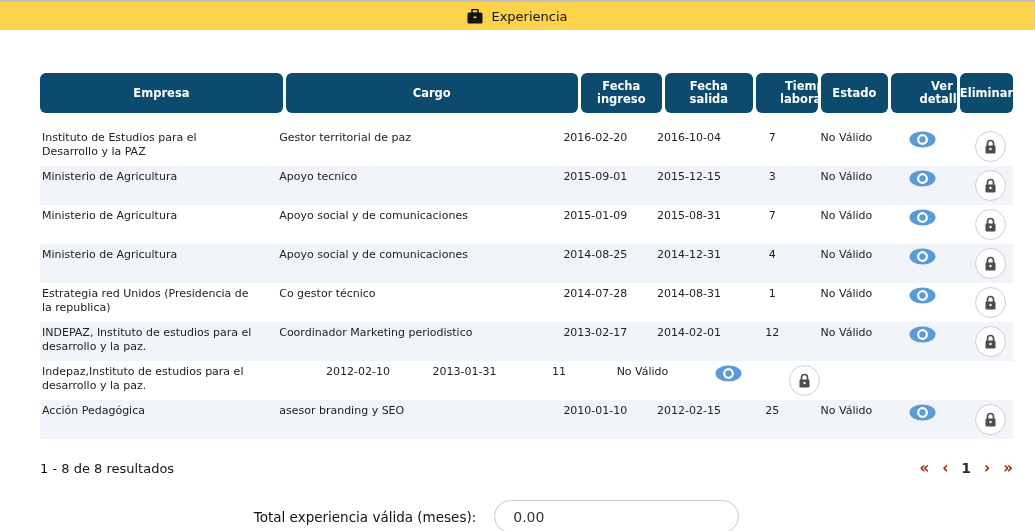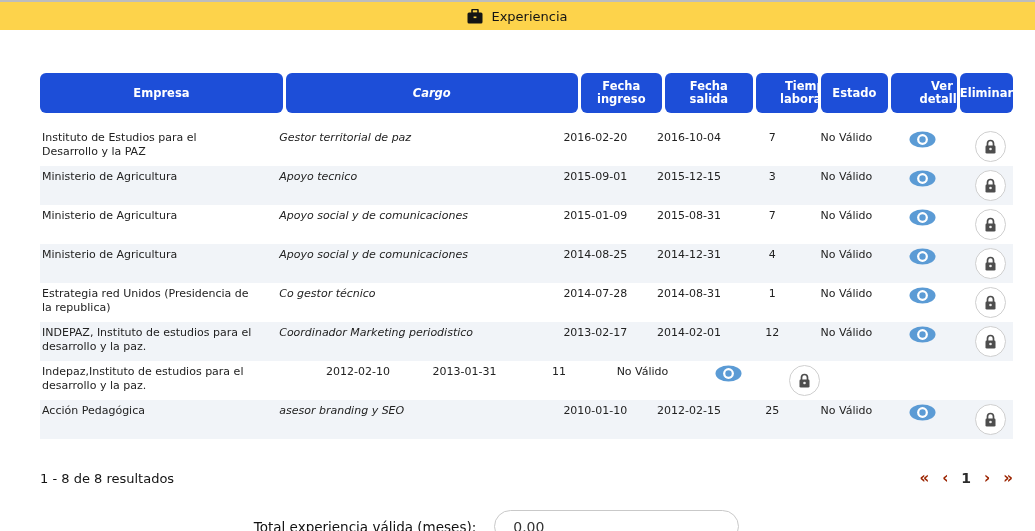--- a/index.html
+++ b/index.html
@@ -15,26 +15,26 @@
   .topbar .title { font-size: 13px; color: #141414; }
   .briefcase-icon { display: inline-flex; }
 
   
   .content { padding: 0 22px 0 40px; }
 
   
   .exp-table { margin-top: 43px; width: 973px; }
   .thead { display: flex; gap: 3px; height: 40px; }
   .th {
-    background: #1d4ed8; color: #ffffff; font-size: 11.5px; font-weight: bold;
+    background: #0c4a6e; color: #ffffff; font-size: 11.5px; font-weight: bold;
     border-radius: 6px; display: flex; align-items: center; justify-content: center;
     text-align: center; line-height: 13px; padding: 2px 4px;
   }
   .col-empresa       { width: 258px; }
-  .col-cargo         { width: 310px; font-style: italic; }
+  .col-cargo         { width: 310px; }
   .col-fecha-ingreso { width: 86px; }
   .col-fecha-salida  { width: 93px; }
   .col-tiempo        { width: 62px; padding-left: 48px; }
   .col-estado        { width: 71px; }
   .col-ver           { width: 66px; padding-left: 40px; }
   .col-eliminar      { width: 53px; }
 
   .tbody { margin-top: 14px; }
   .tr { display: flex; gap: 17px; min-height: 37px; align-items: flex-start; }
   .tr.alt { background: #f1f4f8; }
@@ -42,21 +42,21 @@
   .td.center { text-align: center; padding: 4px 2px; }
 
   .eye-btn { background: transparent; border: none; cursor: pointer; display: inline-flex; vertical-align: middle; }
   .lock-btn {
     width: 31px; height: 31px; border-radius: 50%;
     background: #ffffff; border: 1px solid #cfcfcf; cursor: pointer;
     display: inline-flex; align-items: center; justify-content: center;
   }
 
   
-  .results-bar { width: 973px; margin-top: 32px; display: flex; align-items: center; justify-content: space-between; }
+  .results-bar { width: 973px; margin-top: 22px; display: flex; align-items: center; justify-content: space-between; }
   .results-text { font-size: 13px; color: #141414; }
   .pagination { display: flex; align-items: center; gap: 13px; }
   .page-btn {
     background: transparent; border: none; cursor: pointer;
     color: #9b2400; font-size: 15px; font-weight: bold; line-height: 15px;
     font-family: "DejaVu Sans", sans-serif;
   }
   .page-btn.current { color: #2b2b2b; font-size: 14px; }
 
   

